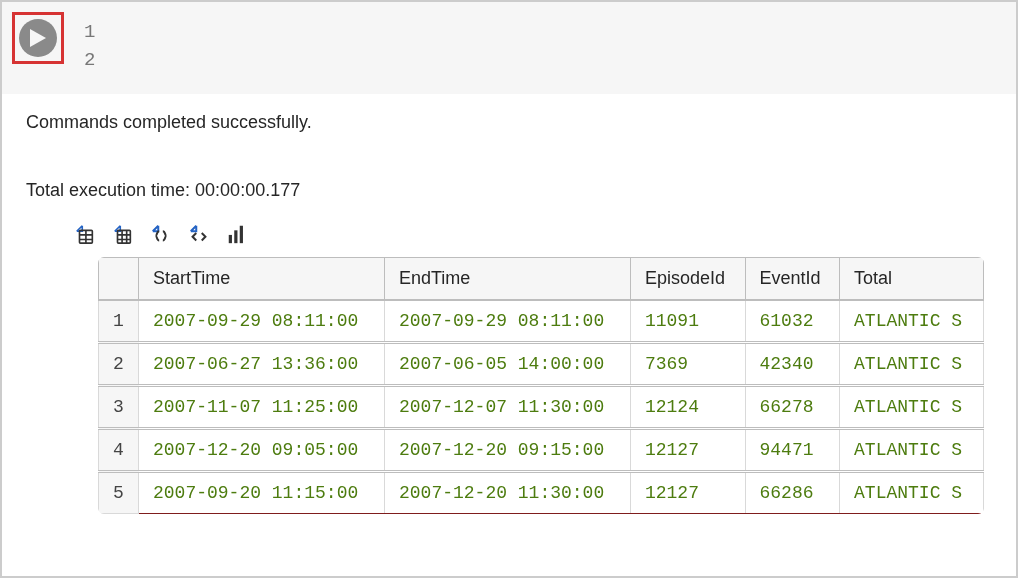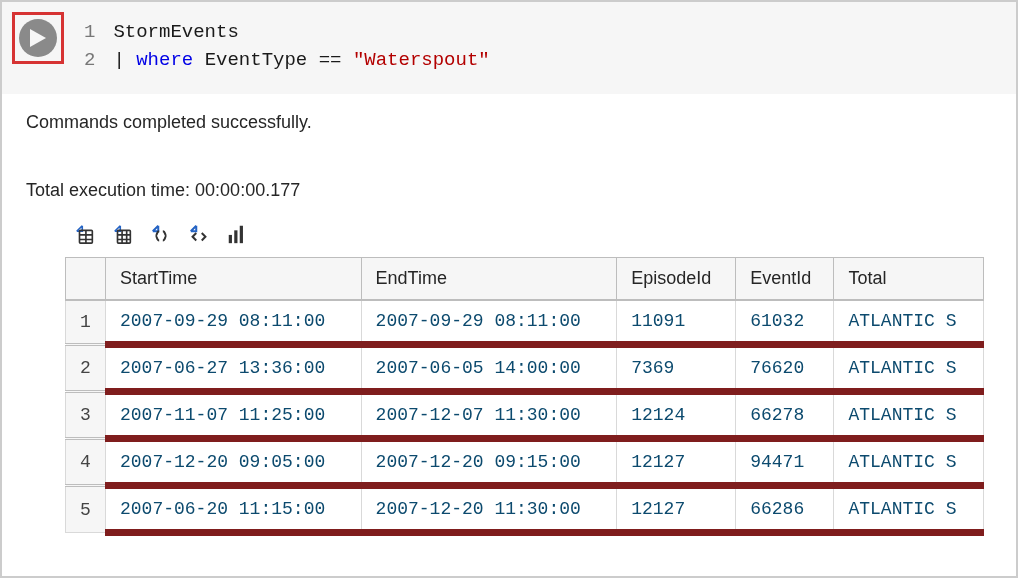--- a/index.html
+++ b/index.html
@@ -66,22 +66,23 @@
       align-items: center;
       margin-left: 48px;
       margin-bottom: 12px;
     }
     .toolbar-icon {
       color: #333;
       cursor: pointer;
       display: inline-flex;
     }
     .table-wrap {
-      margin-left: 39px;
+      margin-left: 72px;
       overflow: hidden;
+      border-radius: 6px;
     }
     table {
       border-collapse: collapse;
       font-family: Consolas, Menlo, Monaco, "Courier New", monospace;
       font-size: 18px;
       width: 100%;
     }
     thead th {
       font-family: -apple-system, BlinkMacSystemFont, "Segoe UI", sans-serif;
       font-size: 18px;
@@ -98,22 +99,22 @@
       background: #f6f6f6;
     }
     tbody tr {
       border-top: 3px double #bdbdbd;
     }
     tbody tr:first-child { border-top: 2px solid #bdbdbd; }
     tbody td {
       padding: 10px 14px;
       border-left: 1px solid #d9d9d9;
       border-right: 1px solid #d9d9d9;
-      border-bottom: 7px solid #7f1d1d;
-      color: #0c4a6e;
+      border-bottom: 1px solid #7f1d1d;
+      color: #4d7c0f;
       white-space: nowrap;
     }
     tbody td.rownum {
       background: #f6f6f6;
       text-align: center;
       color: #444;
       width: 40px;
       border: 1px solid #d9d9d9;
     }
   </style>
@@ -125,24 +126,20 @@
     <div class="run-button">
       <svg width="16" height="18" viewBox="0 0 16 18">
           <path d="M0 0 L16 9 L0 18 Z"></path>
         </svg>
     </div>
   </div>
   <div class="code-area">
     <div class="line-numbers">
       <div>1</div>
       <div>2</div>
-    </div>
-    <div class="code-lines">
-      <div><span>StormEvents</span></div>
-      <div><span class="kql-pipe">| </span><span class="kql-keyword">where</span><span> EventType == </span><span class="kql-string">"Waterspout"</span></div>
     </div>
   </div>
 </div>
 
 <div class="results-pane">
   <div class="status-msg">Commands completed successfully.</div>
   <div class="exec-time">Total execution time: 00:00:00.177</div>
 
   <div class="toolbar">
     <span class="toolbar-icon">
@@ -201,42 +198,42 @@
             <td>2007-09-29 08:11:00</td>
             <td>11091</td>
             <td>61032</td>
             <td>ATLANTIC S</td>
           </tr>
           <tr>
             <td class="rownum">2</td>
             <td>2007-06-27 13:36:00</td>
             <td>2007-06-05 14:00:00</td>
             <td>7369</td>
-            <td>76620</td>
+            <td>42340</td>
             <td>ATLANTIC S</td>
           </tr>
           <tr>
             <td class="rownum">3</td>
             <td>2007-11-07 11:25:00</td>
             <td>2007-12-07 11:30:00</td>
             <td>12124</td>
             <td>66278</td>
             <td>ATLANTIC S</td>
           </tr>
           <tr>
             <td class="rownum">4</td>
             <td>2007-12-20 09:05:00</td>
             <td>2007-12-20 09:15:00</td>
             <td>12127</td>
             <td>94471</td>
             <td>ATLANTIC S</td>
           </tr>
           <tr>
             <td class="rownum">5</td>
-            <td>2007-06-20 11:15:00</td>
+            <td>2007-09-20 11:15:00</td>
             <td>2007-12-20 11:30:00</td>
             <td>12127</td>
             <td>66286</td>
             <td>ATLANTIC S</td>
           </tr>
         </tbody>
     </table>
   </div>
 </div>
 

